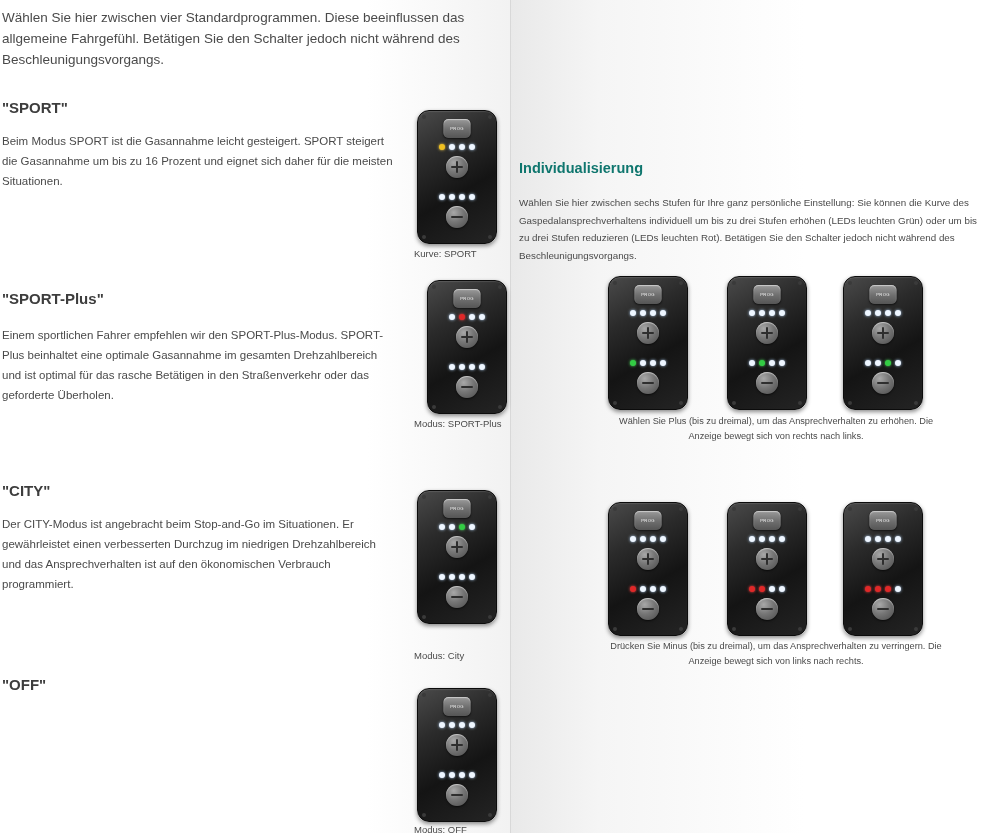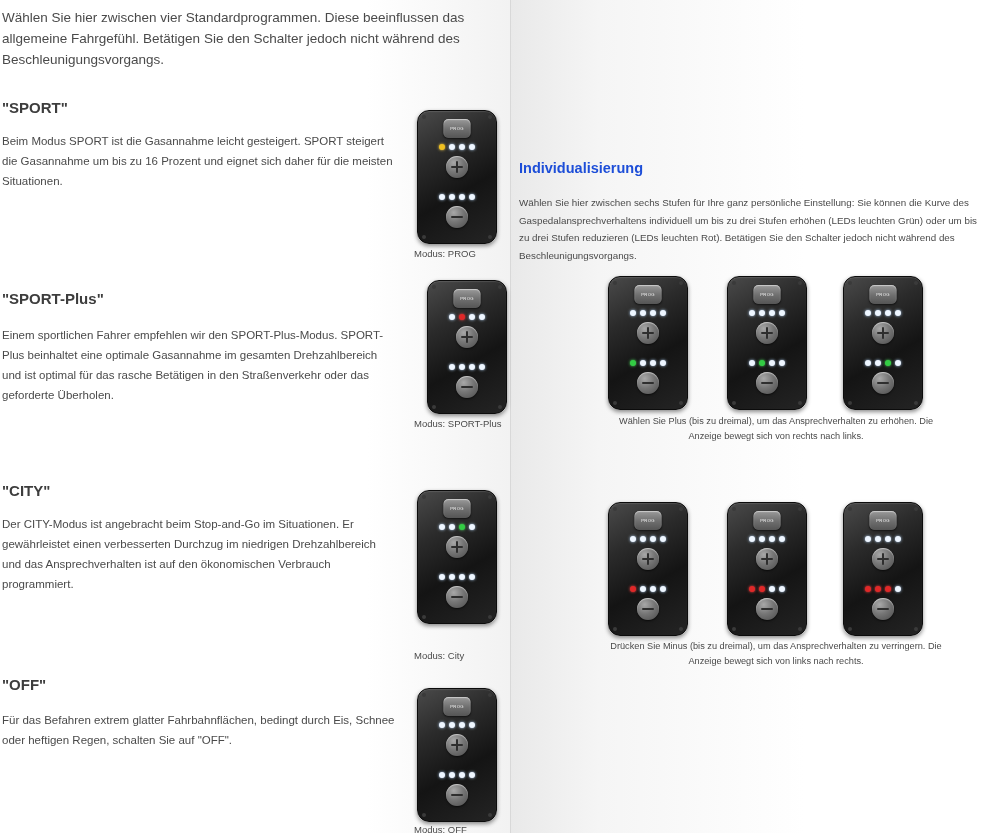--- a/index.html
+++ b/index.html
@@ -150,21 +150,21 @@
     left: 5px; top: 10px; width: 12px; height: 2px;
   }
   .round-btn .bar.v {
     left: 10px; top: 5px; width: 2px; height: 12px;
   }
 
   .section-title {
     position: absolute;
     font-size: 14.5px;
     font-weight: bold;
-    color: #1d4ed8;
+    color: #0f766e;
   }
   .section-text {
     position: absolute;
     width: 470px;
     font-size: 9.8px;
     line-height: 1.8;
     color: #4a4a4a;
   }
   .row-caption {
     position: absolute;
@@ -207,21 +207,21 @@
     <div class="led-row bottom">
       <span class="led white"></span>
       <span class="led white"></span>
       <span class="led white"></span>
       <span class="led white"></span>
     </div>
     <div class="round-btn minus">
       <span class="bar h"></span>
     </div>
   </div>
-  <div class="caption" style="left:414px; top:248px;">Modus: PROG</div>
+  <div class="caption" style="left:414px; top:248px;">Kurve: SPORT</div>
 
   <div class="mode-title" style="left:2px; top:290px;">"SPORT-Plus"</div>
   <div class="mode-text" style="left:2px; top:325px;">Einem sportlichen Fahrer empfehlen wir den SPORT-Plus-Modus. SPORT-Plus beinhaltet eine optimale Gasannahme im gesamten Drehzahlbereich und ist optimal für das rasche Betätigen in den Straßenverkehr oder das geforderte Überholen.</div>
 
   <div class="device" style="left:427px; top:280px;">
     <span class="screw tl"></span>
     <span class="screw tr"></span>
     <span class="screw bl"></span>
     <span class="screw br"></span>
     <div class="prog-btn">PROG</div>
@@ -272,21 +272,20 @@
       <span class="led white"></span>
       <span class="led white"></span>
     </div>
     <div class="round-btn minus">
       <span class="bar h"></span>
     </div>
   </div>
   <div class="caption" style="left:414px; top:630px;margin-top:20px;">Modus: City</div>
 
   <div class="mode-title" style="left:2px; top:676px;">"OFF"</div>
-  <div class="mode-text" style="left:2px; top:710px;">Für das Befahren extrem glatter Fahrbahnflächen, bedingt durch Eis, Schnee oder heftigen Regen, schalten Sie auf "OFF".</div>
 
   <div class="device" style="left:417px; top:688px;">
     <span class="screw tl"></span>
     <span class="screw tr"></span>
     <span class="screw bl"></span>
     <span class="screw br"></span>
     <div class="prog-btn">PROG</div>
     <div class="led-row top">
       <span class="led white"></span>
       <span class="led white"></span>

